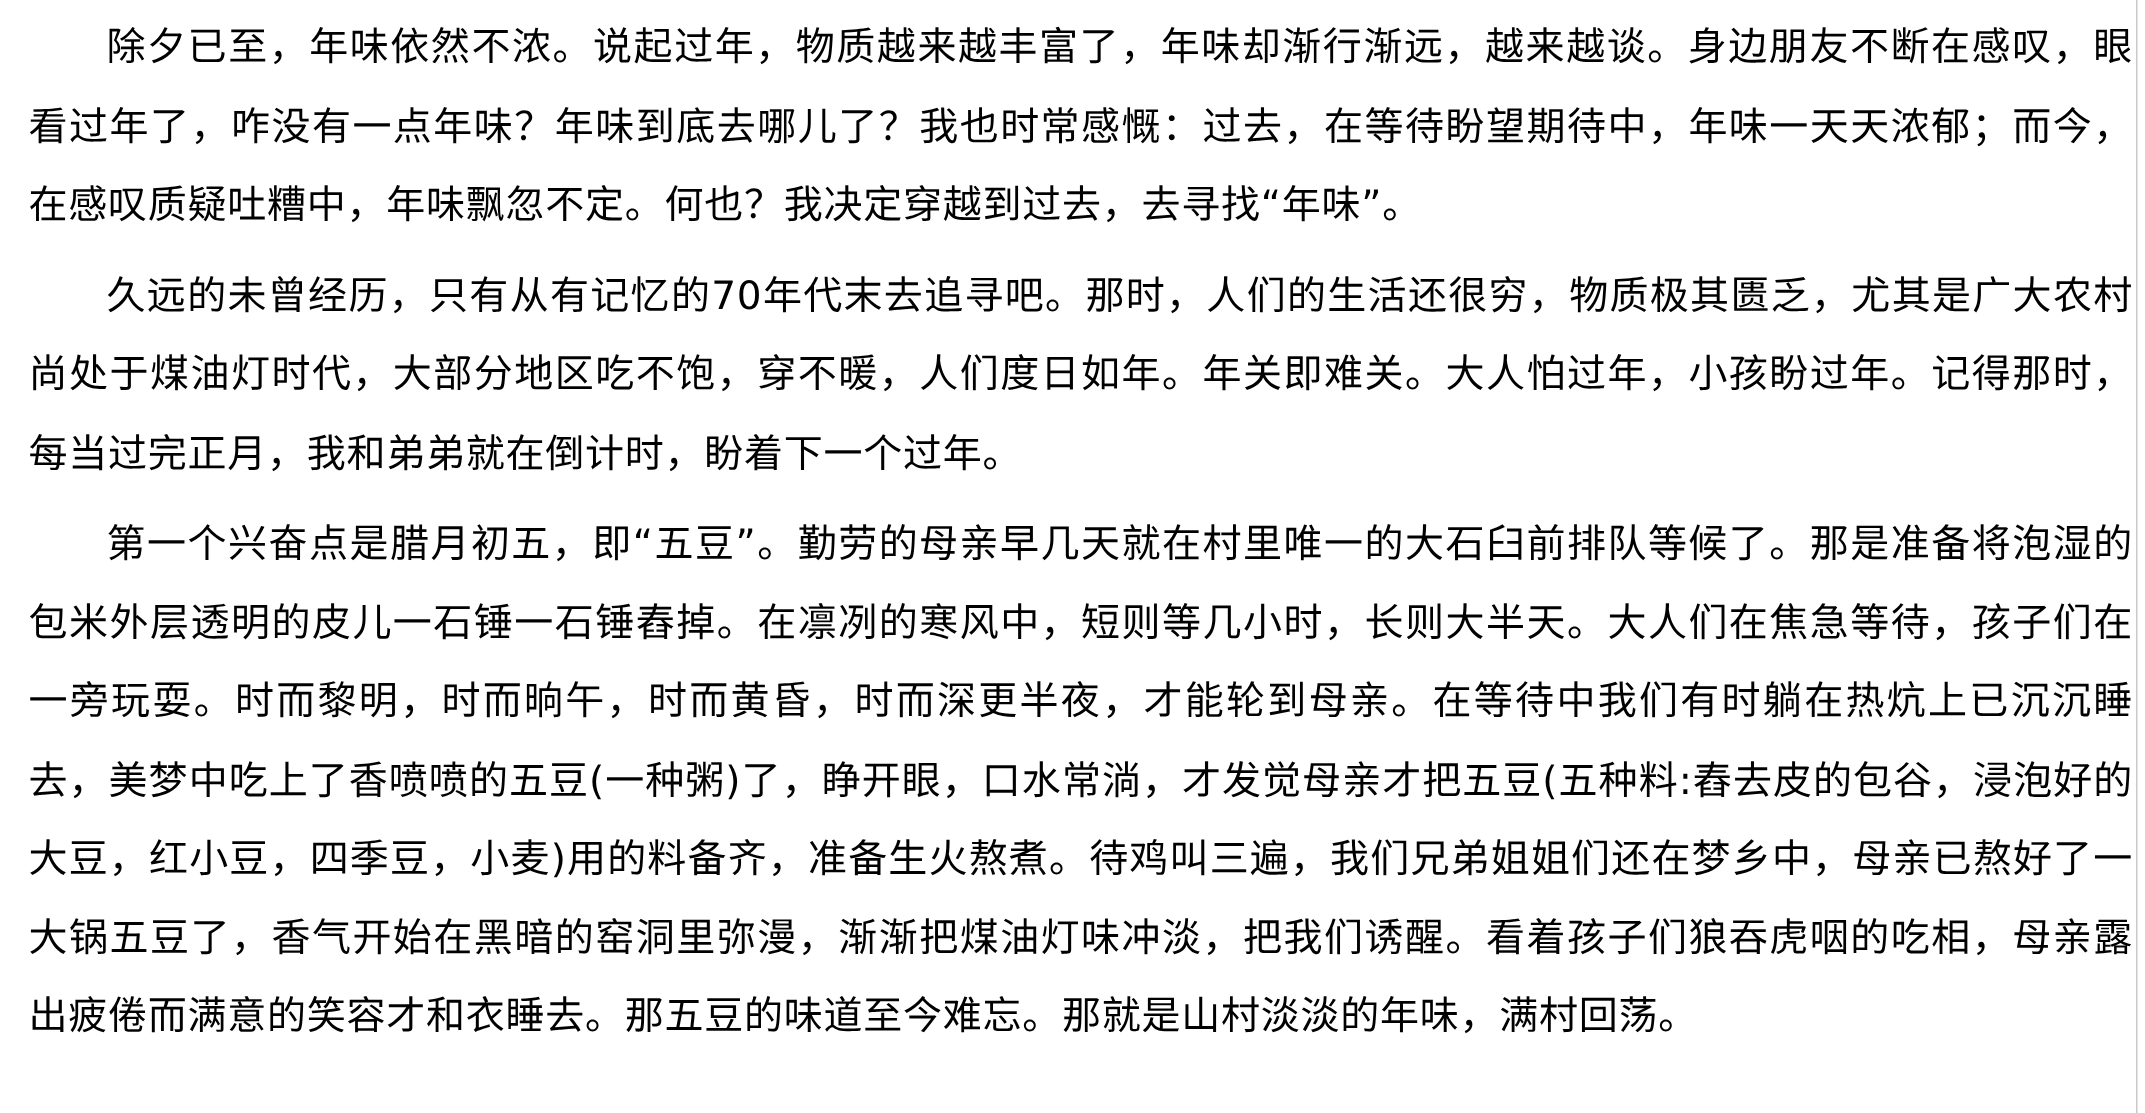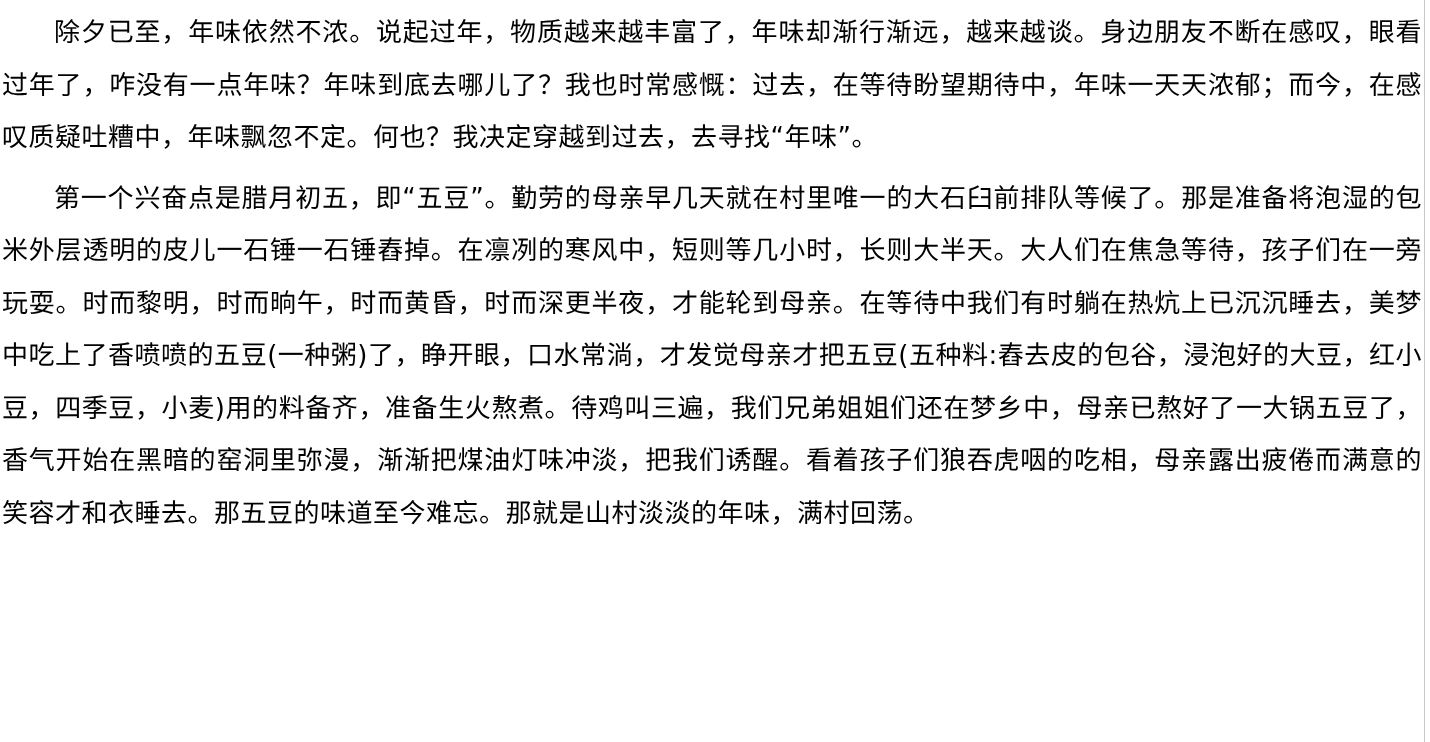--- a/index.html
+++ b/index.html
@@ -14,21 +14,21 @@
     overflow: hidden;
     position: relative;
     font-family: "DejaVu Sans", "Liberation Sans", sans-serif;
   }
   .page {
     position: absolute;
     top: 0;
     left: 0;
     width: 1424px;
     height: 742px;
-    padding: 6px 2px 0 2px;
+    padding: 6px 2px 0 19px;
     background: #ffffff;
   }
   .page p {
     margin: 0 0 8px 0;
     font-size: 26px;
     line-height: 52.5px;
     color: #000000;
     text-align: justify;
     text-justify: inter-ideograph;
     text-indent: 2em;
@@ -42,16 +42,17 @@
     width: 1px;
     height: 742px;
     background: #c9c9c9;
   }
 </style>
 </head>
 <body>
 
 <div class="page" lang="zh-CN">
   <p>除夕已至，年味依然不浓。说起过年，物质越来越丰富了，年味却渐行渐远，越来越谈。身边朋友不断在感叹，眼看过年了，咋没有一点年味？年味到底去哪儿了？我也时常感慨：过去，在等待盼望期待中，年味一天天浓郁；而今，在感叹质疑吐糟中，年味飘忽不定。何也？我决定穿越到过去，去寻找“年味”。</p>
+  <p>久远的未曾经历，只有从有记忆的70年代末去追寻吧。那时，人们的生活还很穷，物质极其匮乏，尤其是广大农村尚处于煤油灯时代，大部分地区吃不饱，穿不暖，人们度日如年。年关即难关。大人怕过年，小孩盼过年。记得那时，每当过完正月，我和弟弟就在倒计时，盼着下一个过年。</p>
   <p>第一个兴奋点是腊月初五，即“五豆”。勤劳的母亲早几天就在村里唯一的大石臼前排队等候了。那是准备将泡湿的包米外层透明的皮儿一石锤一石锤舂掉。在凛冽的寒风中，短则等几小时，长则大半天。大人们在焦急等待，孩子们在一旁玩耍。时而黎明，时而晌午，时而黄昏，时而深更半夜，才能轮到母亲。在等待中我们有时躺在热炕上已沉沉睡去，美梦中吃上了香喷喷的五豆(一种粥)了，睁开眼，口水常淌，才发觉母亲才把五豆(五种料:舂去皮的包谷，浸泡好的大豆，红小豆，四季豆，小麦)用的料备齐，准备生火熬煮。待鸡叫三遍，我们兄弟姐姐们还在梦乡中，母亲已熬好了一大锅五豆了，香气开始在黑暗的窑洞里弥漫，渐渐把煤油灯味冲淡，把我们诱醒。看着孩子们狼吞虎咽的吃相，母亲露出疲倦而满意的笑容才和衣睡去。那五豆的味道至今难忘。那就是山村淡淡的年味，满村回荡。</p>
 </div>
 
 <div class="right-rule"></div>
 
 </body></html>

